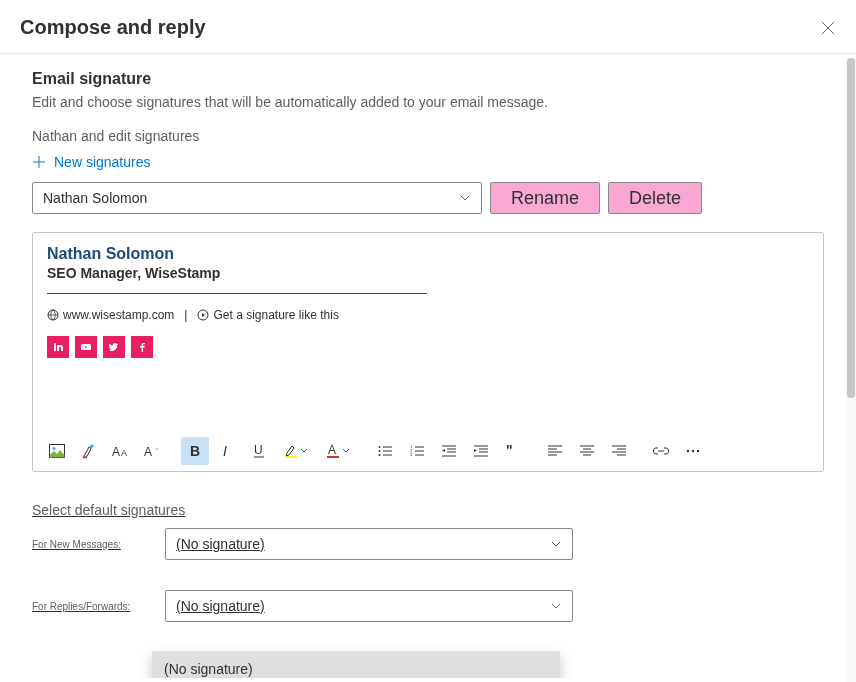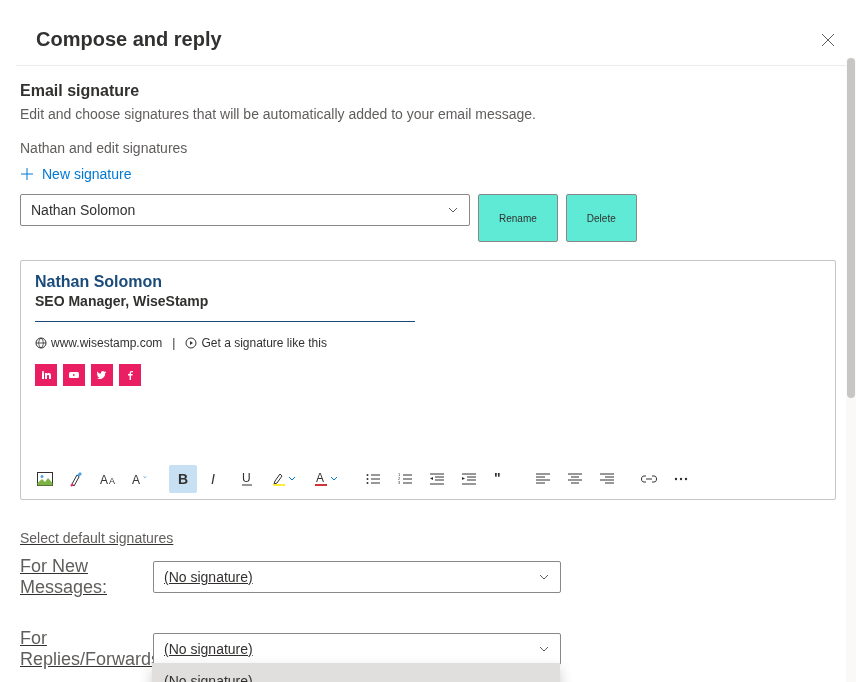--- a/index.html
+++ b/index.html
@@ -11,42 +11,41 @@
       font-family: 'Segoe UI', Tahoma, Geneva, Verdana, sans-serif;
       font-size: 14px;
       color: #323130;
       background: #fff;
       width: 856px;
       height: 682px;
       position: relative;
       overflow: hidden;
     }
     .header {
-      padding: 28px 20px 14px 20px;
+      padding: 16px 20px 14px 20px;
       border-bottom: 1px solid #edebe9;
       display: flex;
       justify-content: space-between;
       align-items: center;
-      margin-left: 16px;
     }
     .header h1 {
       font-size: 20px;
       font-weight: 600;
       color: #323130;
     }
     .close-btn {
       cursor: pointer;
       width: 16px;
       height: 16px;
       display: flex;
       align-items: center;
       justify-content: center;
     }
     .content {
-      padding: 16px 20px;
+      padding: 16px 32px;
       height: calc(100% - 58px);
       overflow-y: auto;
       position: relative;
     }
     .section-title {
       font-size: 16px;
       font-weight: 600;
       color: #323130;
       margin-bottom: 6px;
     }
@@ -92,27 +91,27 @@
       display: flex;
       align-items: center;
       justify-content: space-between;
       cursor: pointer;
       background: #fff;
     }
     .chevron {
       color: #605e5c;
     }
     .btn {
-      height: 48px;
+      height: 32px;
       padding: 0 20px;
       border: 1px solid #8a8886;
       border-radius: 2px;
-      background: #5eead4;
-      cursor: pointer;
-      font-size: 10px;
+      background: #f9a8d4;
+      cursor: pointer;
+      font-size: 18px;
       color: #323130;
       display: flex;
       align-items: center;
     }
     .editor {
       border: 1px solid #c8c6c4;
       border-radius: 2px;
       margin-bottom: 30px;
     }
     .editor-content {
@@ -199,21 +198,21 @@
       margin-top: 20px;
       text-decoration: underline;
     }
     .default-row {
       display: flex;
       align-items: center;
       margin-bottom: 30px;
     }
     .default-label {
       width: 133px;
-      font-size: 18px;
+      font-size: 10px;
       color: #605e5c;
     }
     .default-select {
       width: 408px;
       height: 32px;
       border: 1px solid #8a8886;
       border-radius: 2px;
       padding: 0 10px;
       display: flex;
       align-items: center;
@@ -273,21 +272,21 @@
   <div class="section-title">Email signature</div>
   <div class="section-desc">Edit and choose signatures that will be automatically added to your email message.</div>
   <div class="subsection-title">Nathan and edit signatures</div>
 
   <div class="new-sig-btn">
     <span class="plus-icon">
       <svg width="14" height="14" viewBox="0 0 14 14">
         <path d="M7 1 L7 13 M1 7 L13 7" stroke="#0078d4" stroke-width="1" fill="none"></path>
       </svg>
     </span>
-    <span>New signature</span>
+    <span>New signatures</span>
   </div>
 
   <div class="sig-controls">
     <div class="sig-select">
       <span>Nathan Solomon</span>
       <span class="chevron">
         <svg width="12" height="12" viewBox="0 0 12 12">
             <path d="M2 4 L6 8 L10 4" stroke="#605e5c" stroke-width="1" fill="none"></path>
           </svg>
       </span>

